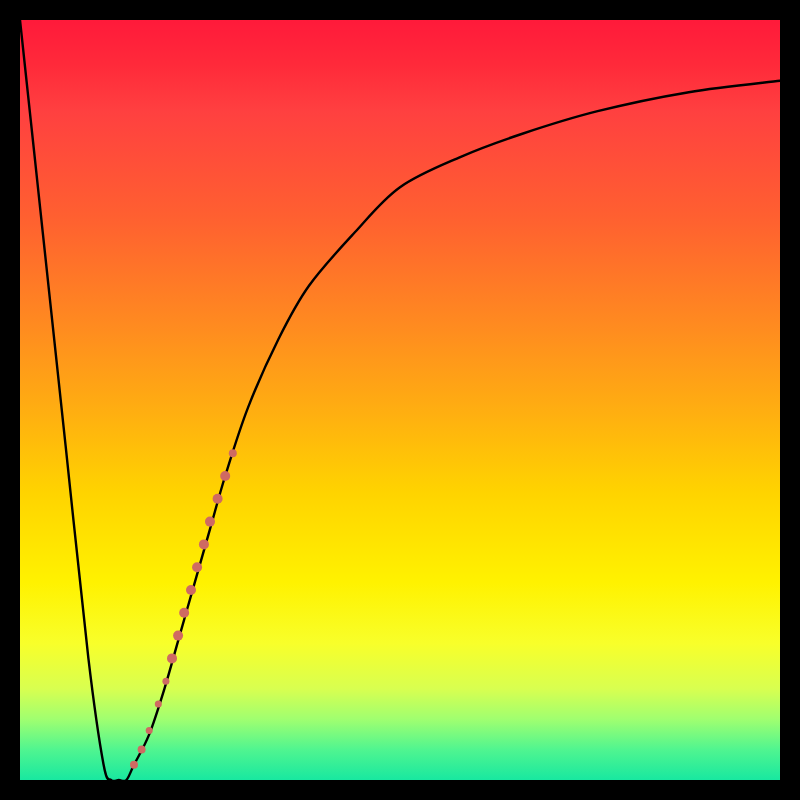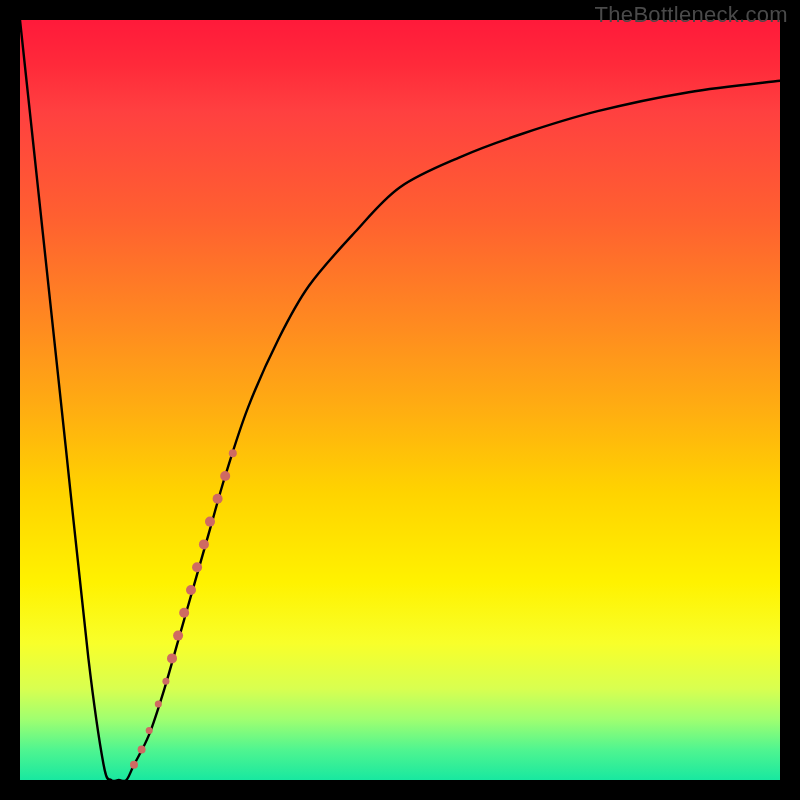--- a/index.html
+++ b/index.html
@@ -81,14 +81,13 @@
           <circle cx="171" cy="570" r="5" fill="#cf6a62"></circle>
           <circle cx="177.08" cy="547.2" r="5" fill="#cf6a62"></circle>
           <circle cx="183.92" cy="524.4" r="5" fill="#cf6a62"></circle>
           <circle cx="190" cy="501.59999999999997" r="5" fill="#cf6a62"></circle>
           <circle cx="197.6" cy="478.8" r="5" fill="#cf6a62"></circle>
           <circle cx="205.20000000000002" cy="456" r="5" fill="#cf6a62"></circle>
           <circle cx="212.8" cy="433.2" r="4" fill="#cf6a62"></circle>
         </g>
     </svg>
   </div>
-  <div class="watermark">TheBottleneck.com</div>
 </div>
 
 </body></html>

